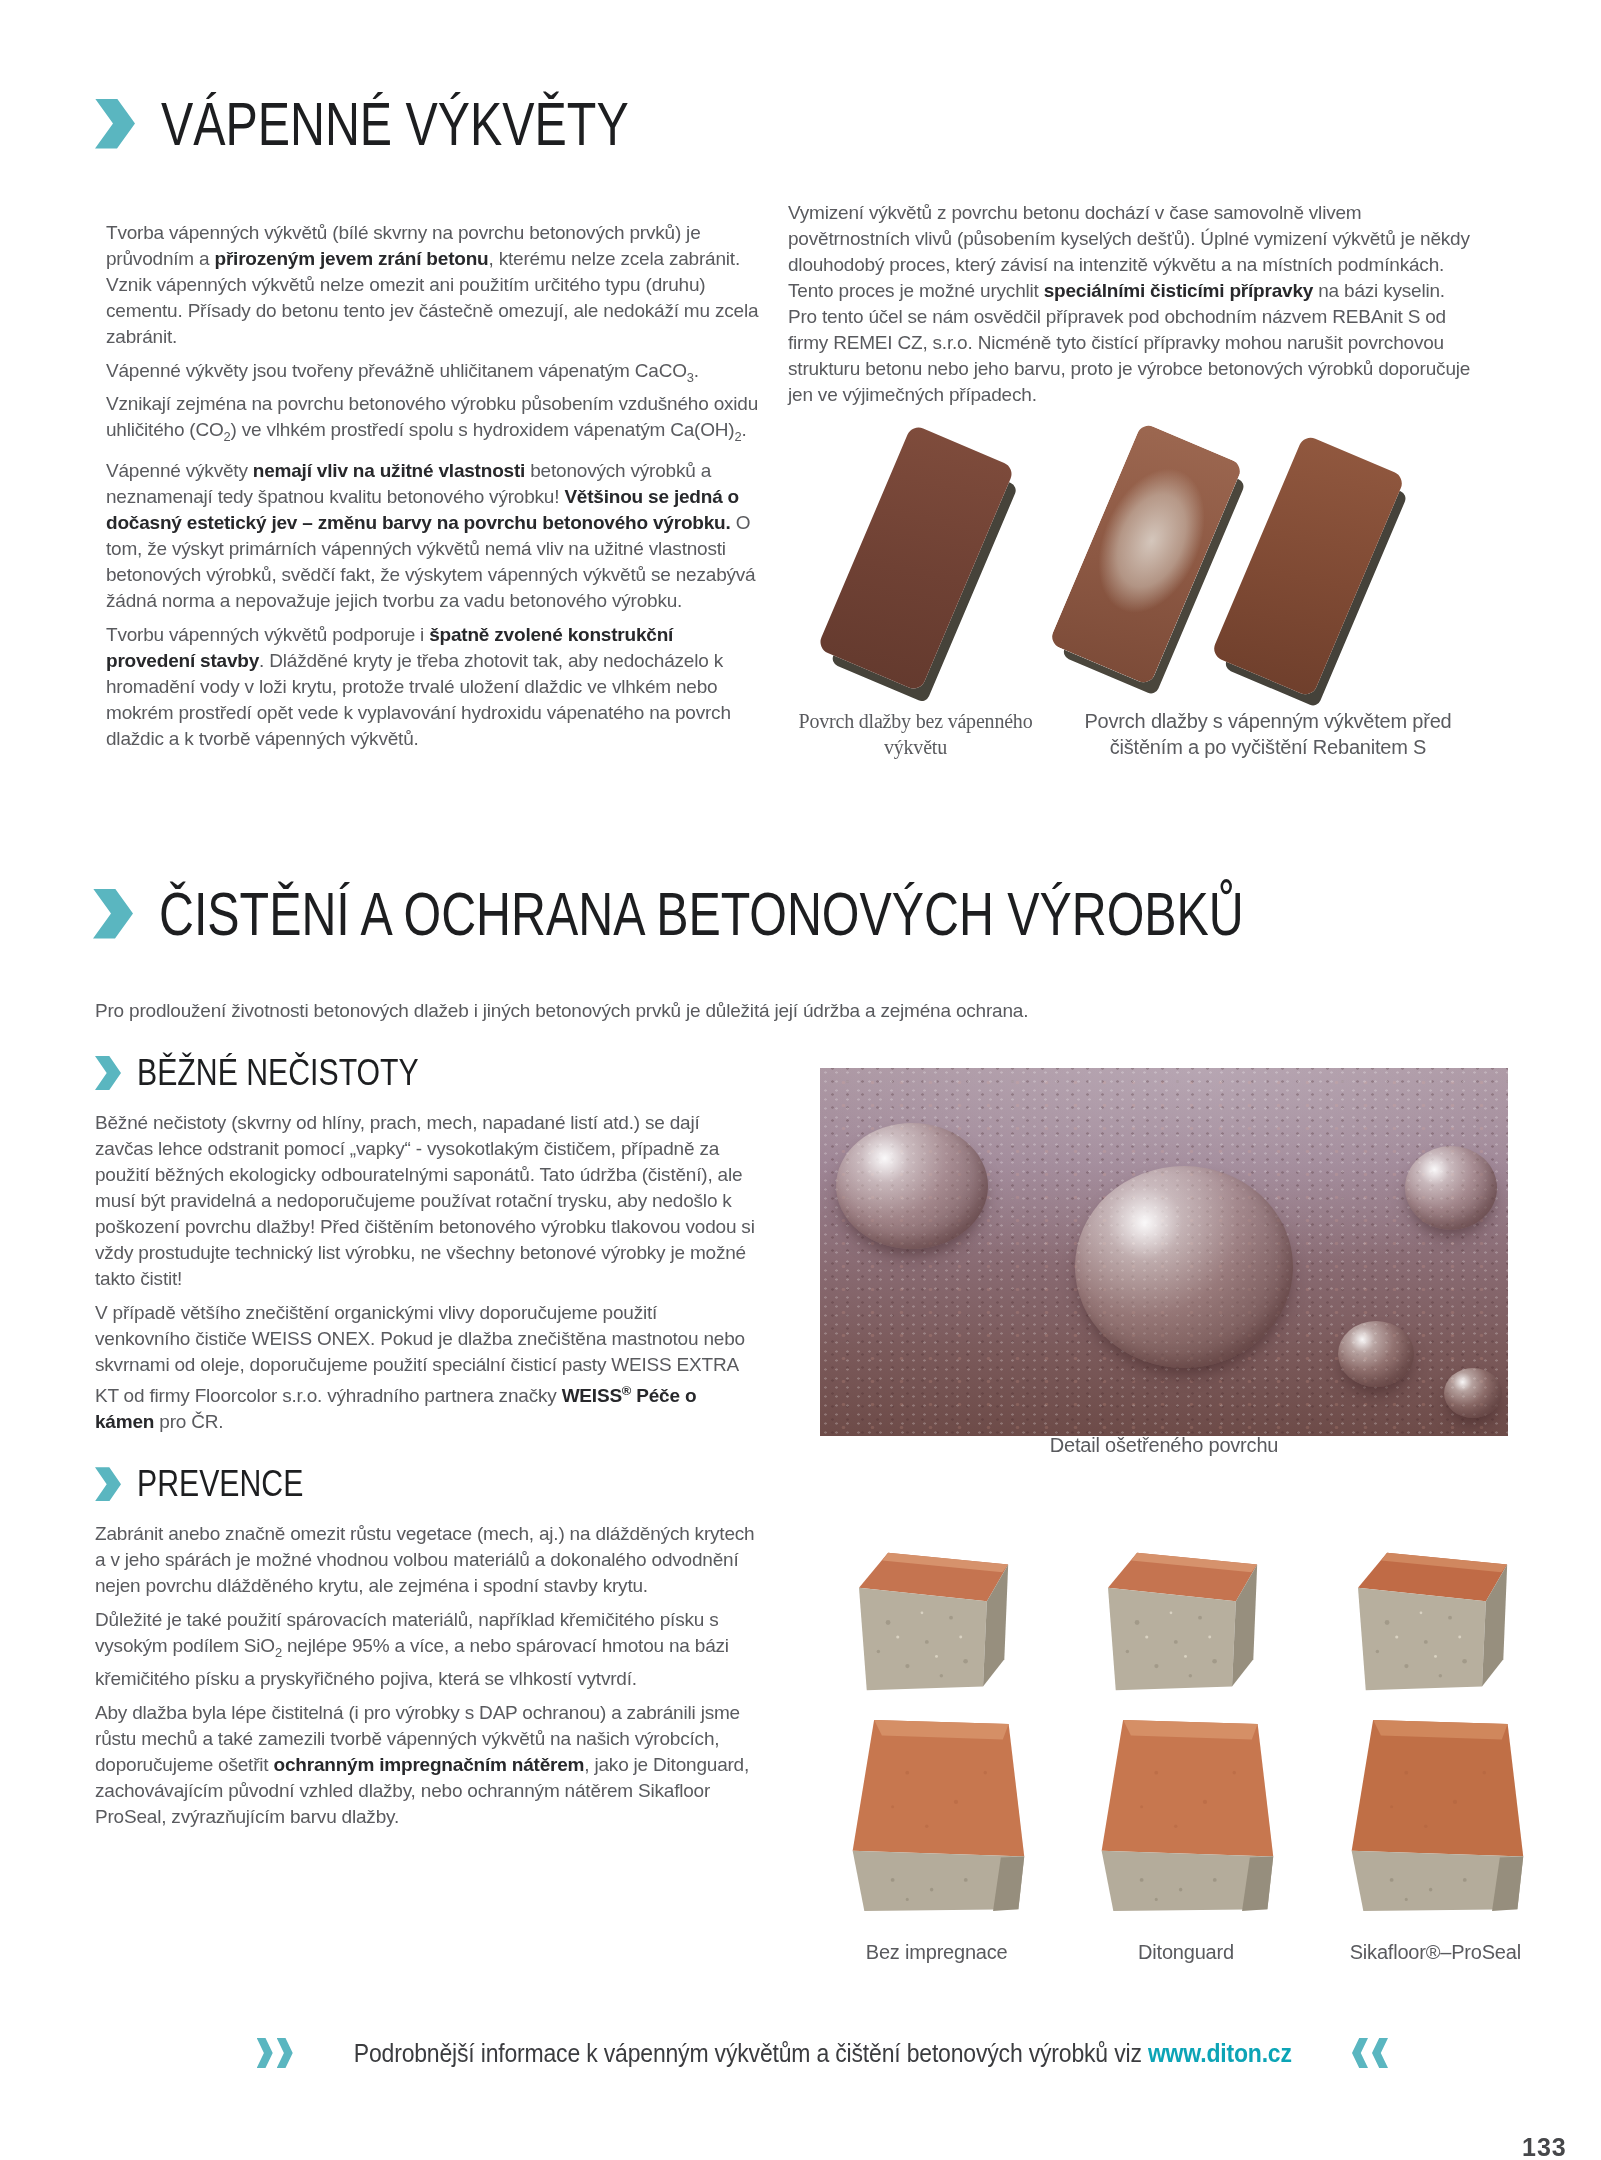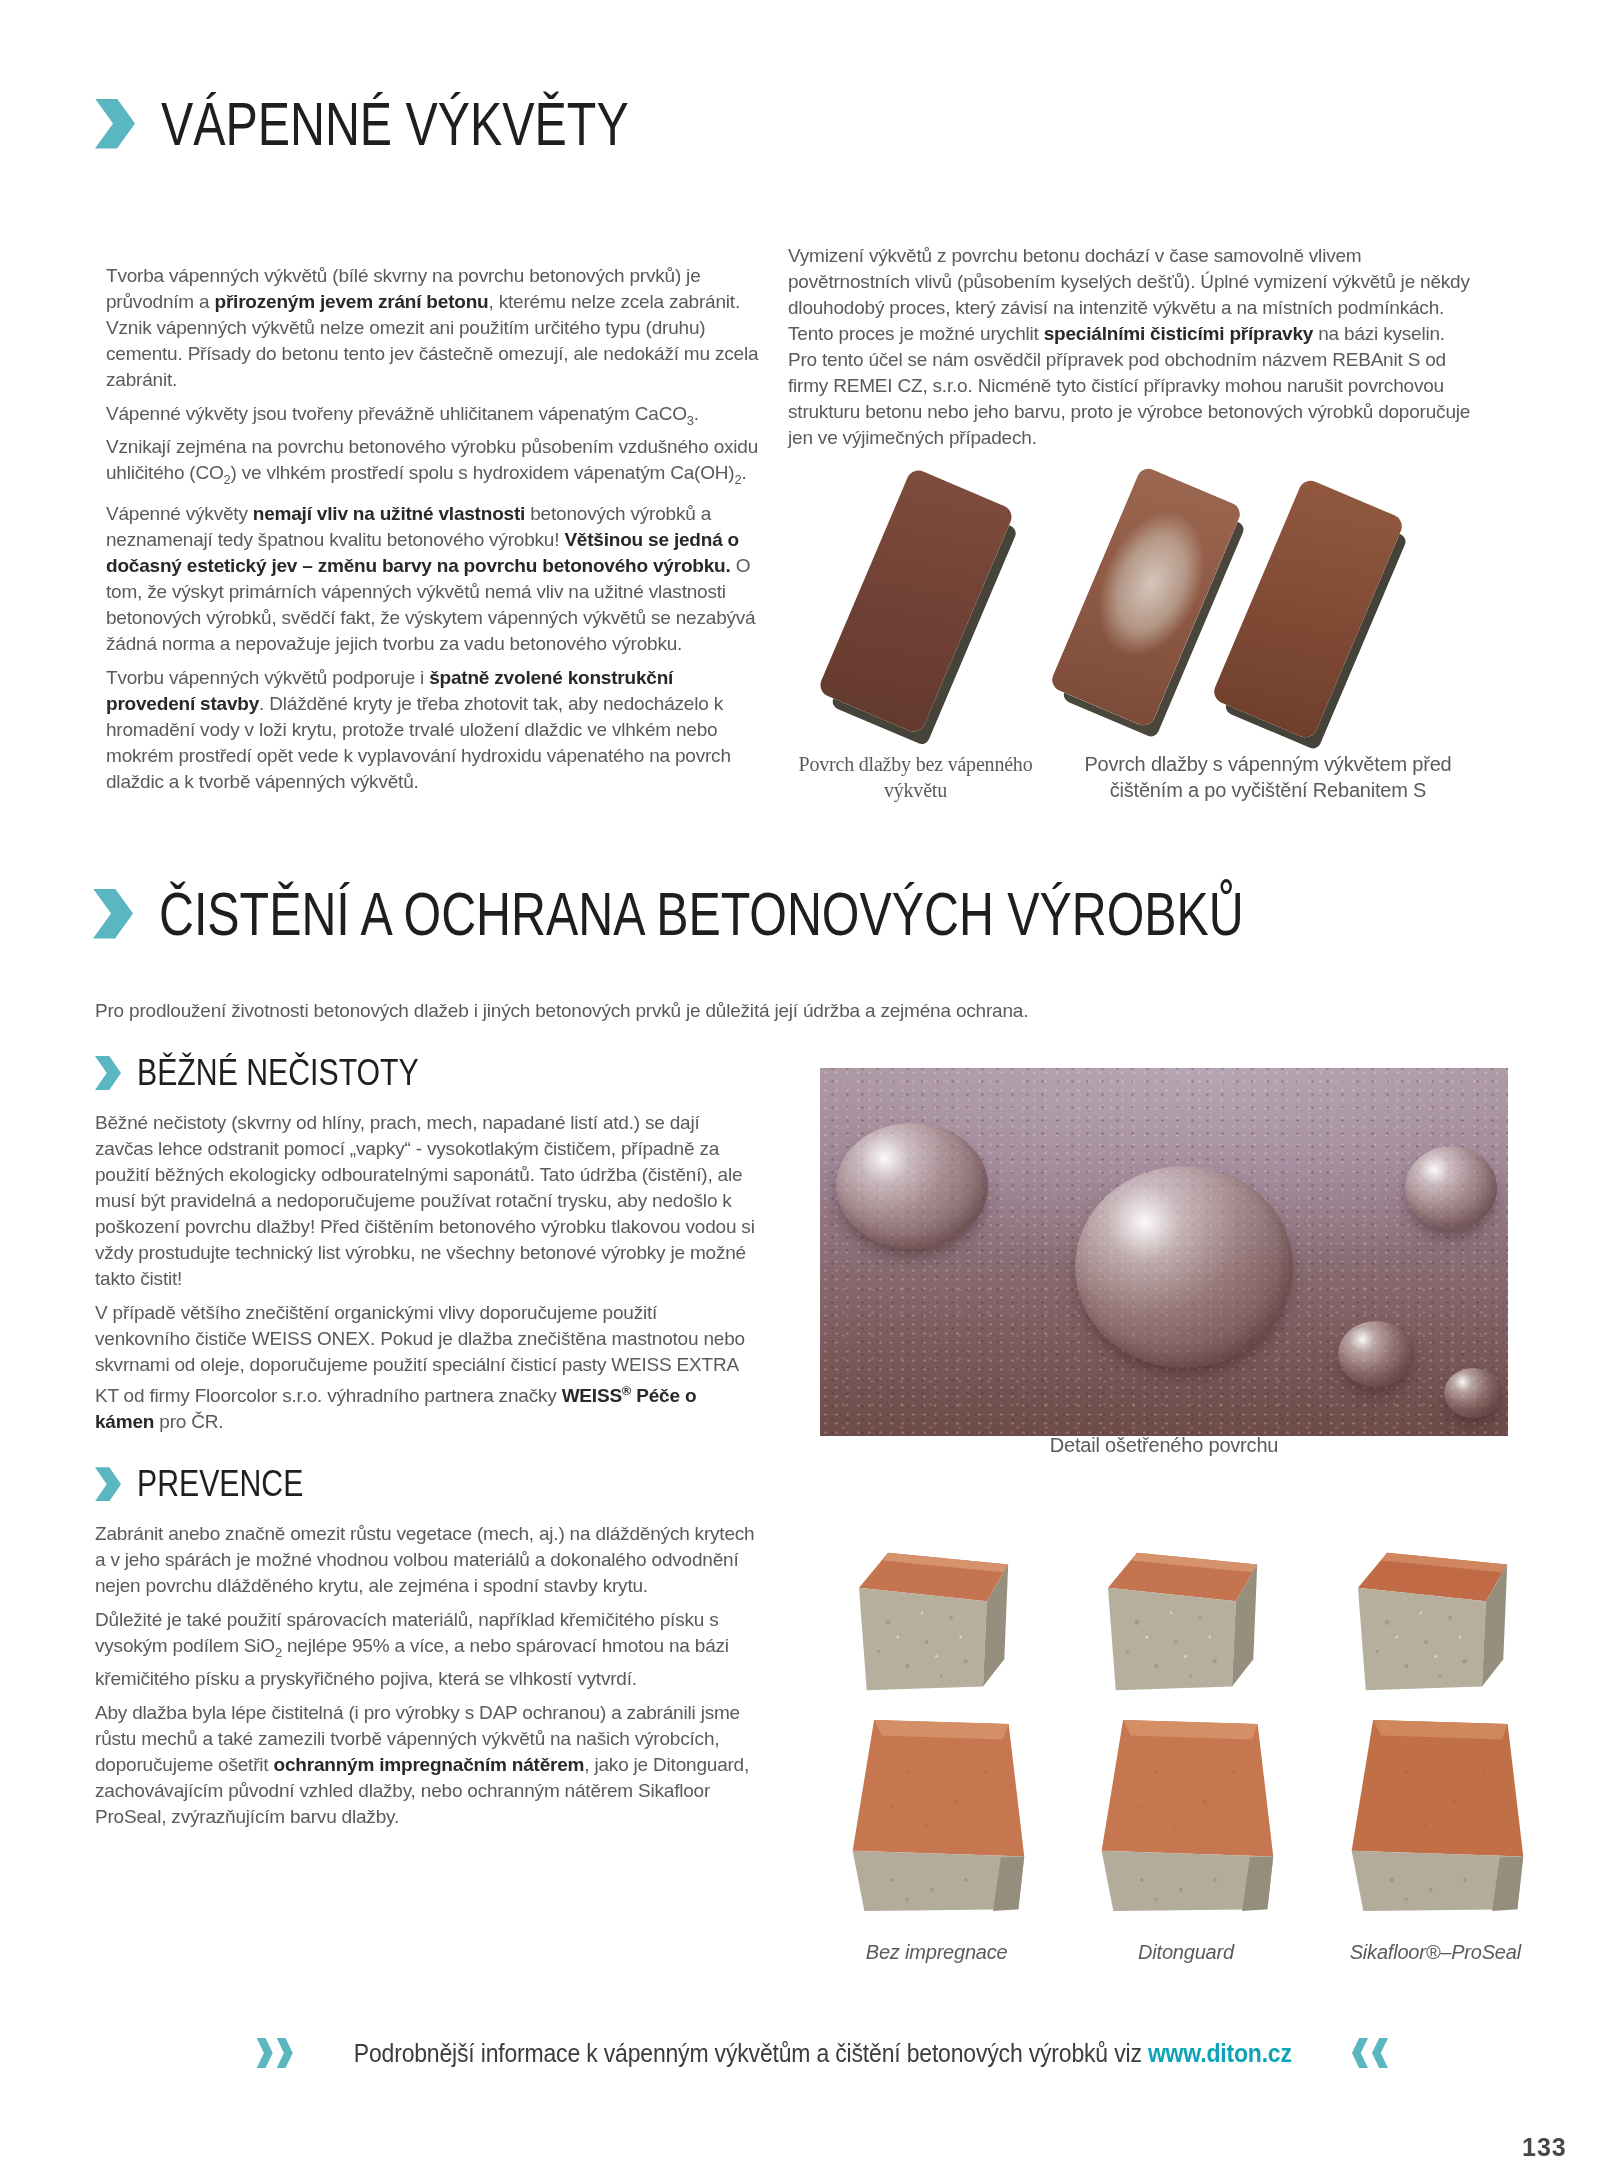--- a/index.html
+++ b/index.html
@@ -30,21 +30,21 @@
   .h2text{font-size:36px;font-weight:300;color:var(--heading);}
   .cond{display:inline-block;transform:scaleX(.78);transform-origin:0 55%;white-space:nowrap;}
   .cond2{display:inline-block;transform:scaleX(.84);transform-origin:0 55%;white-space:nowrap;}
   
   .textcol p{font-size:19px;line-height:26px;letter-spacing:-.2px;margin:0 0 8px;}
   .textcol b{color:var(--boldc);}
   sub{font-size:68%;}
   sup{font-size:68%;}
   .cols{position:absolute;left:106px;top:200px;width:1412px;display:flex;gap:22px;align-items:flex-end;}
   .col-l{width:660px;flex:0 0 auto;}
-  .col-r{width:690px;flex:0 0 auto;margin-top:43px;}
+  .col-r{width:690px;flex:0 0 auto;}
   .intro{position:absolute;left:95px;top:998px;width:1400px;font-size:19px;line-height:26px;letter-spacing:-.2px;}
   .s2left{position:absolute;left:95px;top:1052px;width:660px;}
   
   .cap{font-size:20px;line-height:26px;color:var(--body);text-align:center;letter-spacing:-.2px;}
   
   .figrow{display:flex;gap:20px;margin-top:18px;}
   .fig1{width:255px;flex:0 0 auto;font-family:Liberation Serif, serif;}
   .fig2{width:410px;flex:0 0 auto;}
   .imgbox{position:relative;height:282px;}
   .brick{position:absolute;border-radius:12px;}
@@ -74,21 +74,21 @@
     background:radial-gradient(circle at 32% 28%,rgba(255,255,255,.95) 0%,rgba(235,225,220,.55) 18%,rgba(175,145,140,.45) 45%,rgba(112,82,80,.55) 78%,rgba(70,45,45,.65) 100%);
     box-shadow:0 10px 16px -4px rgba(55,30,32,.5),inset -6px -8px 14px rgba(80,50,50,.35);}
   .d1{left:255px;top:98px;width:218px;height:202px;}
   .d2{left:16px;top:55px;width:152px;height:126px;}
   .d3{left:585px;top:78px;width:92px;height:84px;}
   .d4{left:518px;top:253px;width:76px;height:66px;}
   .d5{left:624px;top:300px;width:58px;height:50px;}
   .photocap{position:absolute;left:820px;top:1432px;width:688px;}
   
   .pgrid{position:absolute;left:815px;top:1545px;width:742px;
-    display:grid;grid-template-columns:repeat(3,1fr);column-gap:6px;row-gap:14px;justify-items:center;align-items:end;font-style:italic;}
+    display:grid;grid-template-columns:repeat(3,1fr);column-gap:6px;row-gap:14px;justify-items:center;align-items:end;}
   .pcapr{margin-top:6px;}
   
   .footer{position:absolute;left:14px;top:2038px;width:1601px;display:flex;justify-content:center;align-items:flex-end;gap:20px;padding-left:16px;}
   .dchev{display:inline-flex;gap:4px;}
   .dchev .chev{width:16px;height:30px;}
   .flip{transform:scaleX(-1);}
   .ftext{font-size:25px;color:#3b3c3f;letter-spacing:-.2px;display:inline-block;transform:scaleX(.92);}
   .tlink{color:var(--link);font-weight:700;text-decoration:none;}
   .pageno{position:absolute;left:1522px;top:2096px;font-size:25px;font-weight:600;color:#46474a;letter-spacing:1px;margin-top:37px;}
   .pv{display:block;}

